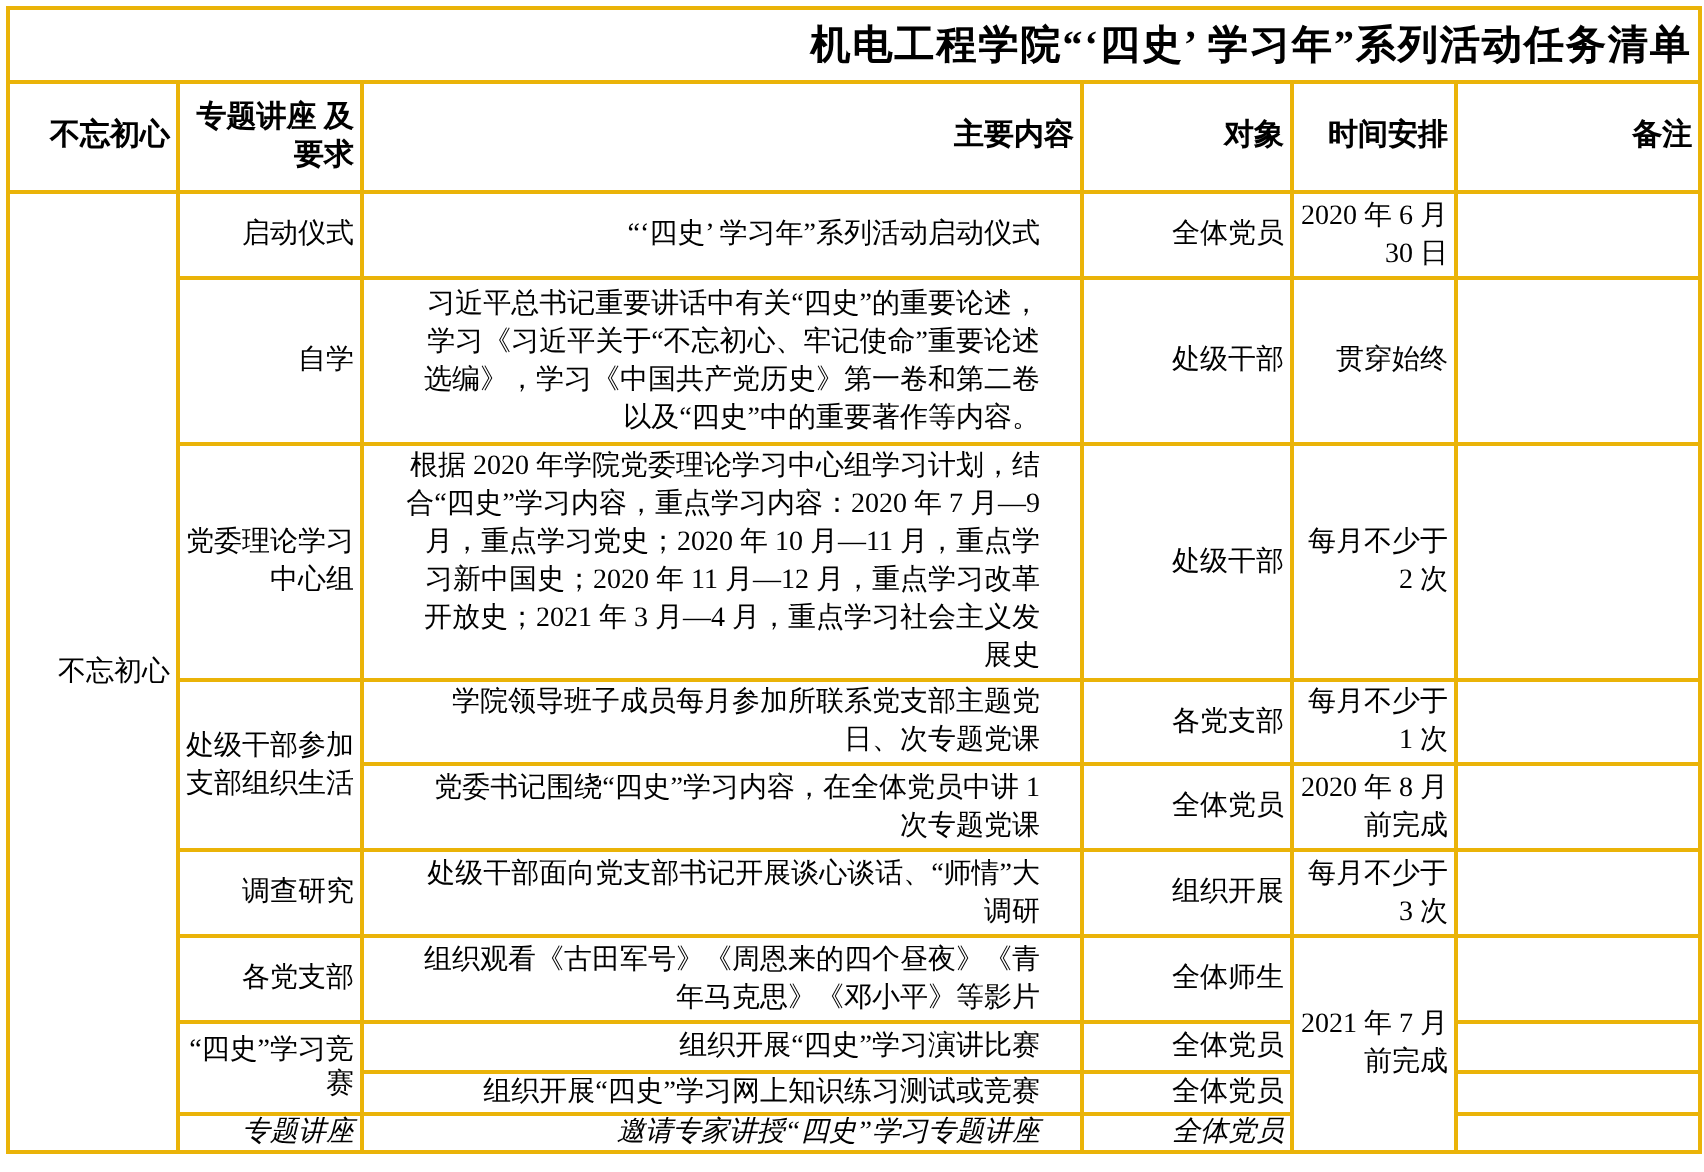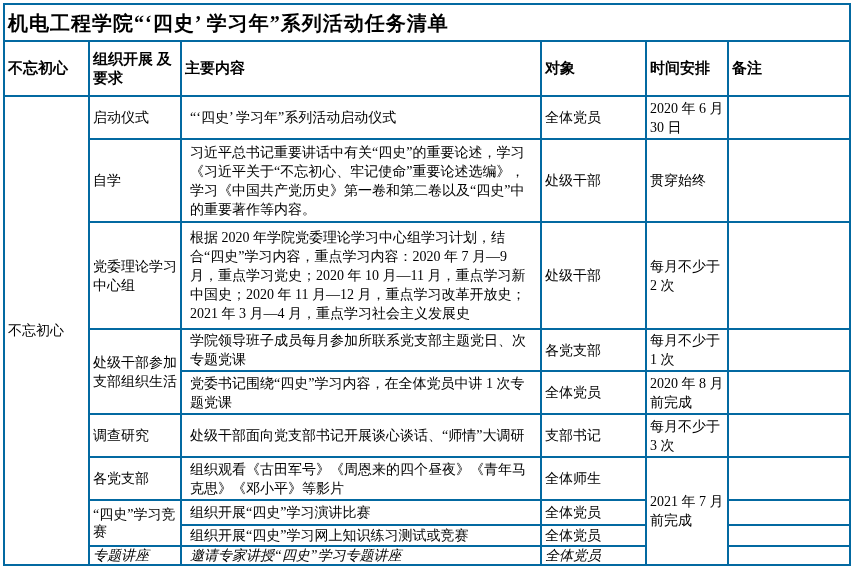--- a/index.html
+++ b/index.html
@@ -10,22 +10,22 @@
     font-family: "Liberation Serif", "DejaVu Serif", serif;
     color: #000;
   }
   table.task-table {
     border-collapse: collapse;
     table-layout: fixed;
     width: 846px;
     margin: 3px 0 0 3px;
   }
   td, th {
-    border: 2px solid #0369a1;
-    text-align: left;
+    border: 2px solid #eab308;
+    text-align: right;
     vertical-align: middle;
     padding: 1px 3px;
     font-size: 14px;
     line-height: 19px;
     font-weight: normal;
     overflow: hidden;
   }
   tr.title-row td {
     height: 37px;
     font-size: 20px;
@@ -41,21 +41,21 @@
   .r1  td { height: 43px; }
   .r2  td { height: 83px; }
   .r3  td { height: 107px; }
   .r4a td { height: 42px; }
   .r4b td { height: 43px; }
   .r5  td { height: 43px; }
   .r6  td { height: 43px; }
   .r7a td { height: 25px; line-height: 17px; }
   .r7b td { height: 21px; line-height: 16px; }
   .r8  td { height: 18px; line-height: 15px; font-style: italic; }
-  td.content-cell { padding: 1px 8px; }
+  td.content-cell { padding: 1px 20px; }
 </style>
 </head>
 <body>
 
 <table class="task-table">
   <colgroup>
     <col style="width:85px">
     <col style="width:92px">
     <col style="width:360px">
     <col style="width:105px">
@@ -63,21 +63,21 @@
     <col style="width:122px">
   </colgroup>
 
   <tbody>
       <tr class="title-row">
     <td colspan="6">机电工程学院“‘四史’ 学习年”系列活动任务清单</td>
   </tr>
 
   <tr class="header-row">
     <td>不忘初心</td>
-    <td>组织开展 及要求</td>
+    <td>专题讲座 及要求</td>
     <td>主要内容</td>
     <td>对象</td>
     <td>时间安排</td>
     <td>备注</td>
   </tr>
 
   <tr class="r1">
     <td rowspan="10">不忘初心</td>
     <td>启动仪式</td>
     <td class="content-cell">“‘四史’ 学习年”系列活动启动仪式</td>
@@ -113,21 +113,21 @@
   <tr class="r4b">
     <td class="content-cell">党委书记围绕“四史”学习内容，在全体党员中讲 1 次专题党课</td>
     <td>全体党员</td>
     <td>2020 年 8 月前完成</td>
     <td></td>
   </tr>
 
   <tr class="r5">
     <td>调查研究</td>
     <td class="content-cell">处级干部面向党支部书记开展谈心谈话、“师情”大调研</td>
-    <td>支部书记</td>
+    <td>组织开展</td>
     <td>每月不少于 3 次</td>
     <td></td>
   </tr>
 
   <tr class="r6">
     <td>各党支部</td>
     <td class="content-cell">组织观看《古田军号》《周恩来的四个昼夜》《青年马克思》《邓小平》等影片</td>
     <td>全体师生</td>
     <td rowspan="4">2021 年 7 月前完成</td>
     <td></td>

